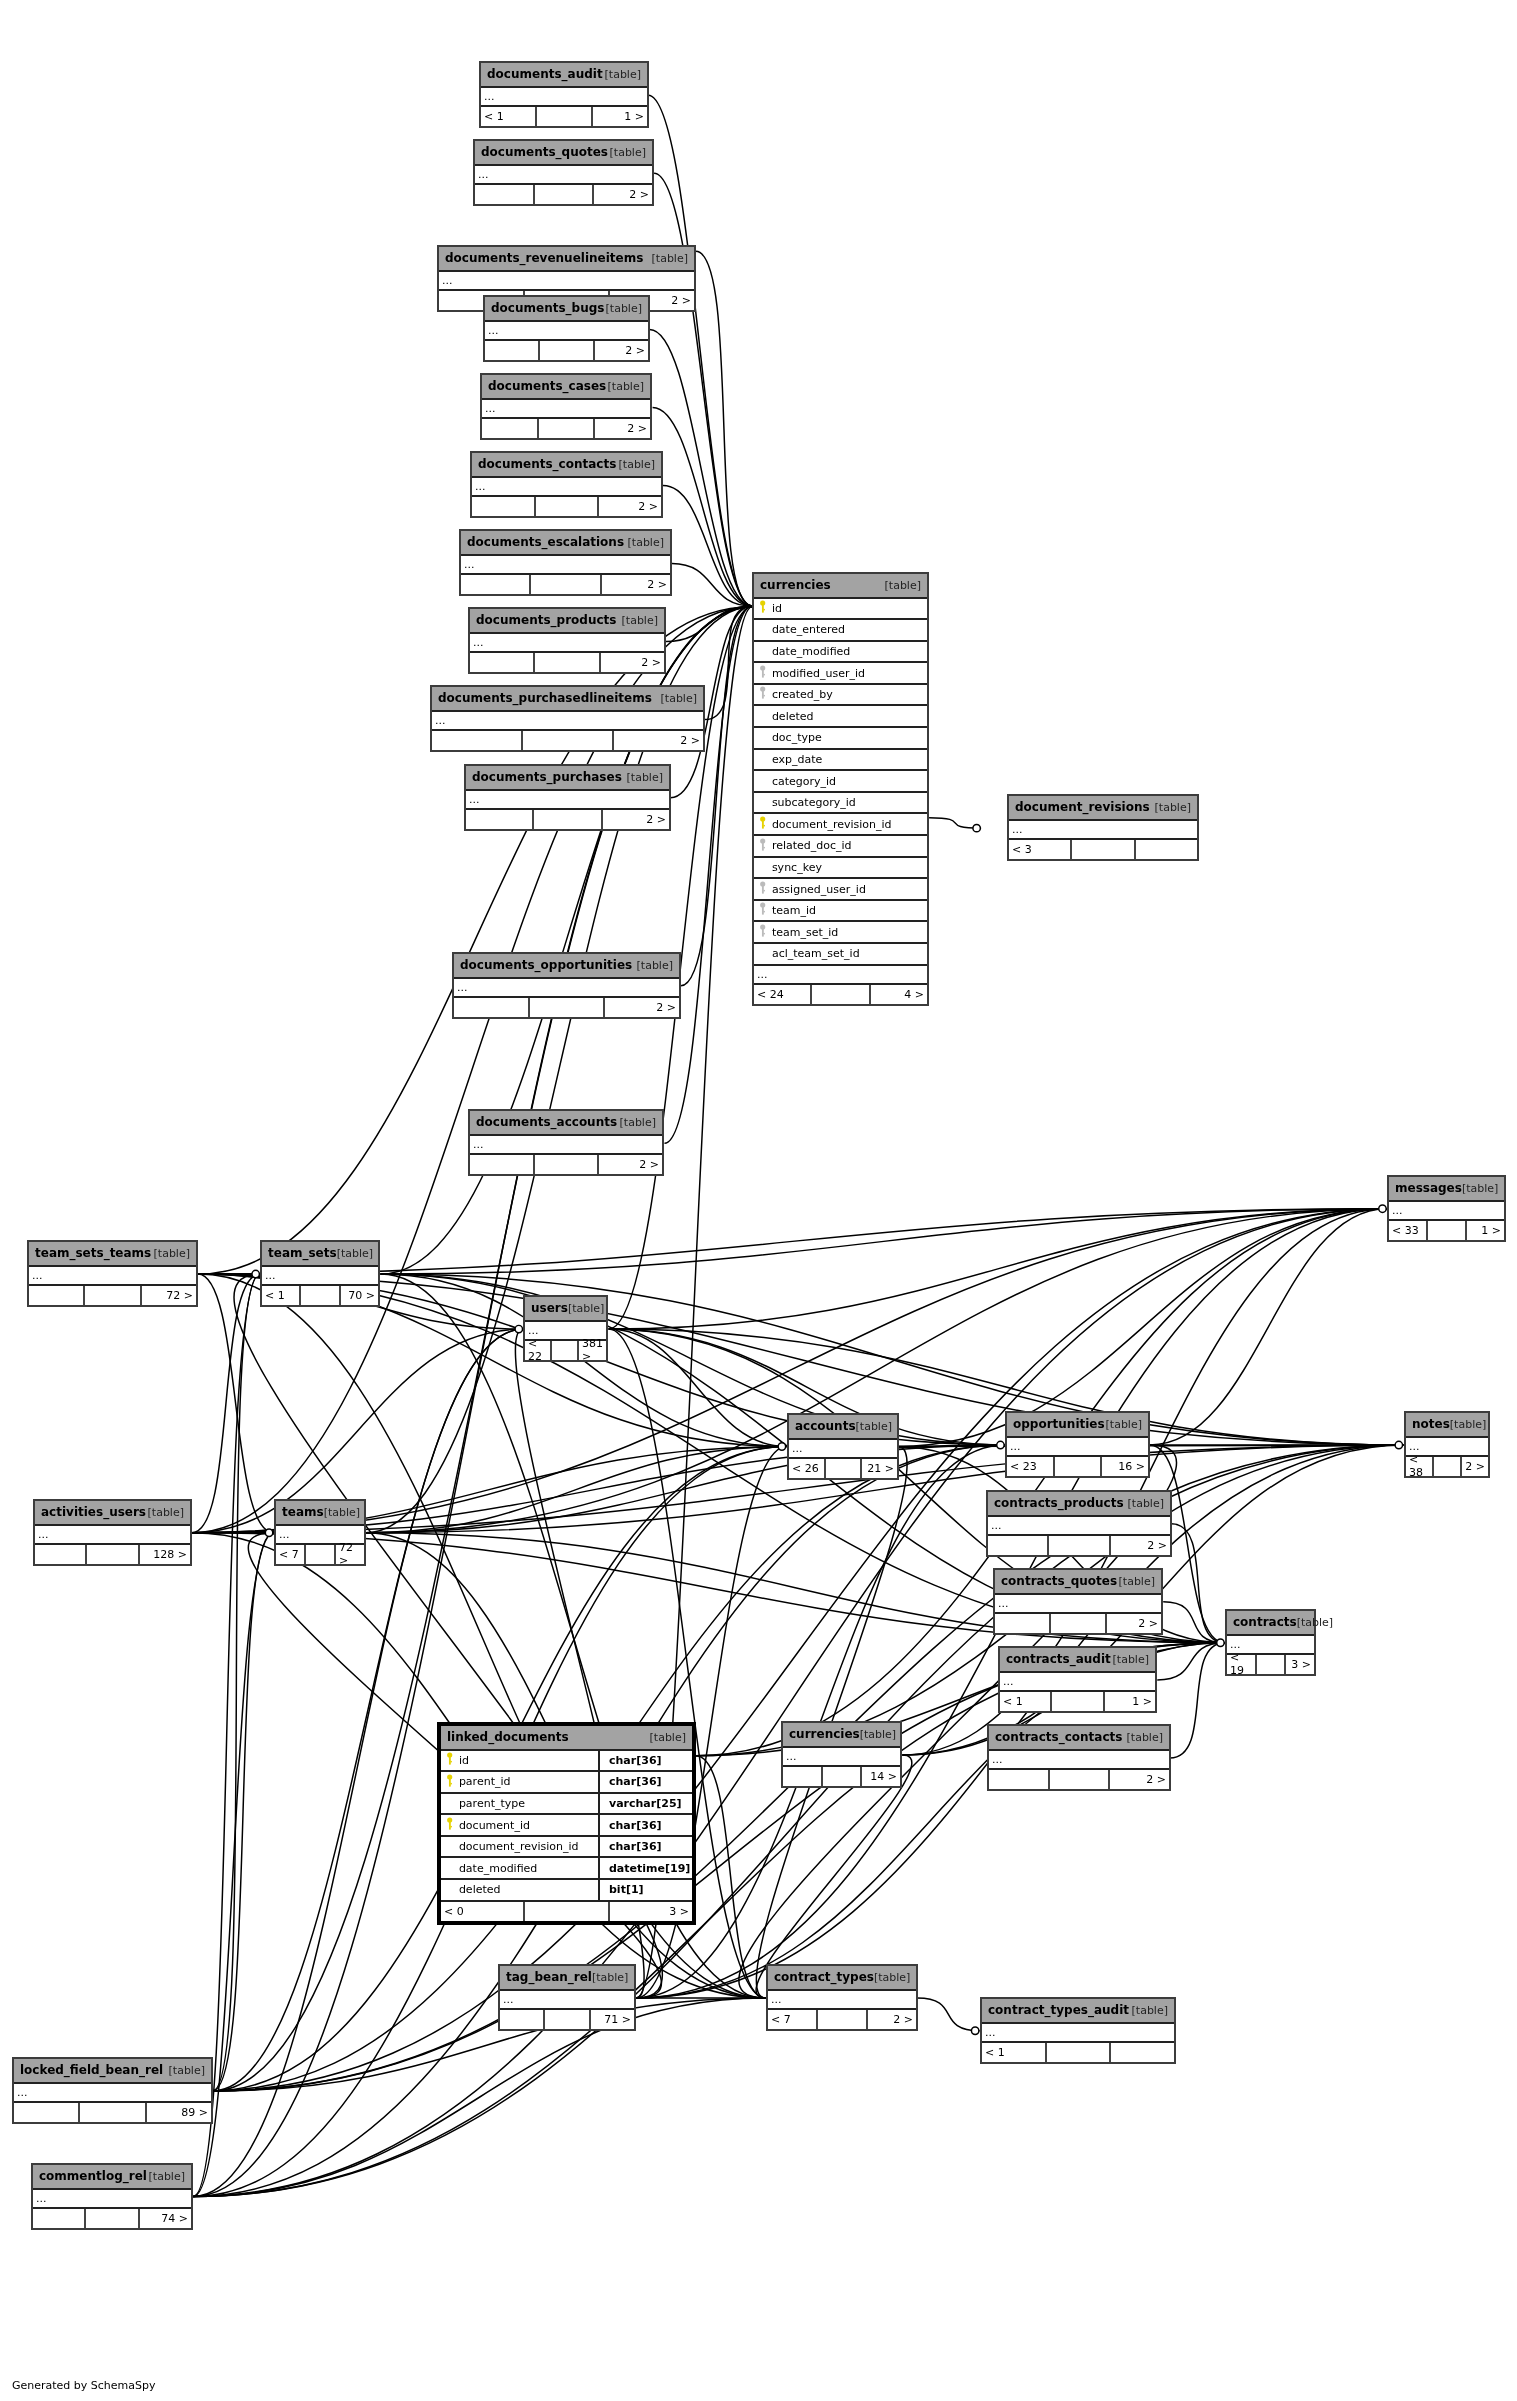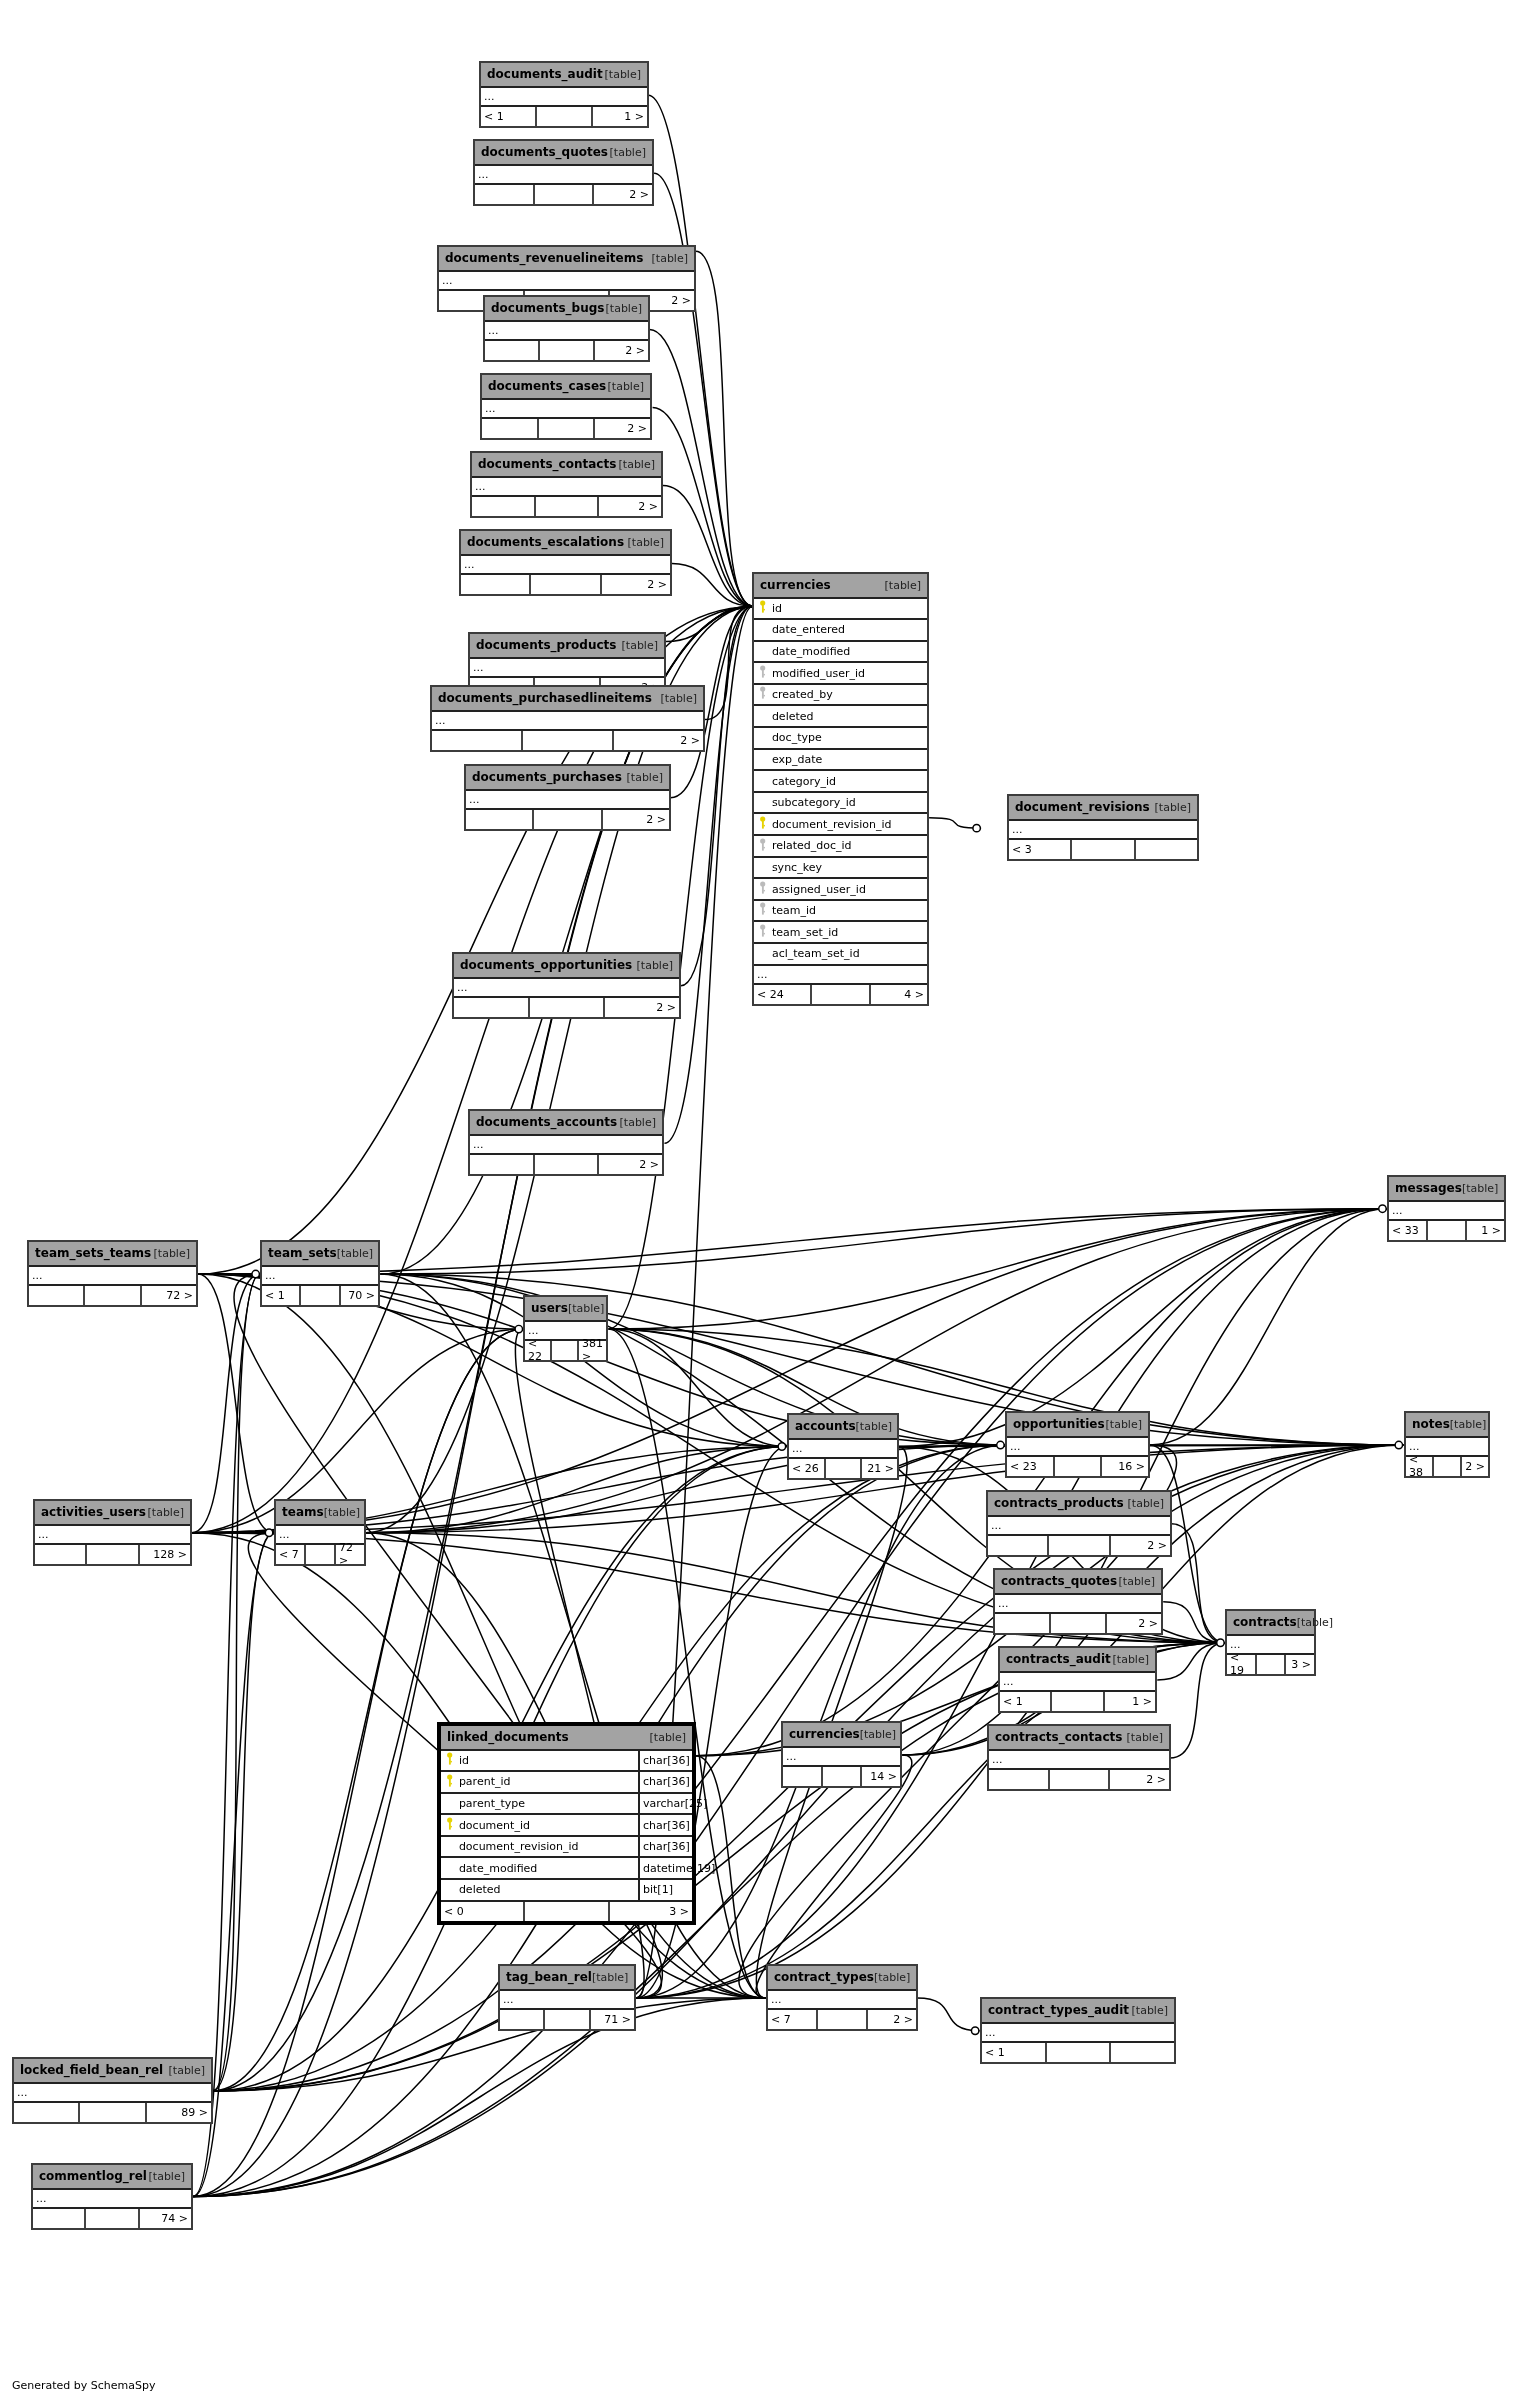--- a/index.html
+++ b/index.html
@@ -12,22 +12,22 @@
   .tbl.focus { border: 4.5px solid #000; }
   .tbl .hdr { background: #a3a3a3; height: 24.5px; display: flex; align-items: center;
               justify-content: space-between; padding: 0 6px; border-bottom: 2.2px solid #222;
               font-size: 12px; box-sizing: border-box; }
   .tbl .hdr .name { font-weight: bold; }
   .tbl .hdr .kind { font-size: 11px; color: #222; }
   .tbl .row { height: 21.6px; display: flex; align-items: center; border-bottom: 2.2px solid #222;
               font-size: 11px; box-sizing: border-box; }
   .tbl .row .key { width: 16.4px; text-align: center; font-size: 11px; }
   .tbl .row .col { flex: 1; padding-left: 1.5px; white-space: nowrap; }
-  .tbl .row .type { width: 54px; border-left: 2.2px solid #222; height: 100%; display: flex;
-                    align-items: center; padding-left: 3px; box-sizing: border-box; }
+  .tbl .row .type { width: 94px; border-left: 2.2px solid #222; height: 100%; display: flex;
+                    align-items: center; padding-left: 9px; box-sizing: border-box; font-weight: bold; }
   .key.pk { color: #e6d200; }
   .key.fk { color: #bbbbbb; }
   .tbl .ellipsis { height: 19.3px; display: flex; align-items: center; padding-left: 3px;
                    border-bottom: 2.2px solid #222; font-size: 11px; box-sizing: border-box; }
   .tbl .foot { height: 19.3px; display: flex; font-size: 11px; }
   .tbl .foot span { flex: 1; display: flex; align-items: center; padding: 0 3px;
                     border-left: 2.2px solid #444; box-sizing: border-box; }
   .tbl .foot span:first-child { border-left: none; }
   .tbl .foot span.r { justify-content: flex-end; }
   .credit { position: absolute; left: 12px; top: 2379px; font-size: 11px; }
@@ -232,21 +232,21 @@
         <span class="name">documents_escalations</span>
         <span class="kind">[table]</span>
       </div>
       <div class="ellipsis">...</div>
       <div class="foot">
         <span></span>
         <span></span>
         <span class="r">2 &gt;</span>
       </div>
     </div>
-    <div class="tbl" style="left: 468px; top: 607px; width: 198px; margin-top: 25px;">
+    <div class="tbl" style="left: 468px; top: 607px; width: 198px;">
       <div class="hdr">
         <span class="name">documents_products</span>
         <span class="kind">[table]</span>
       </div>
       <div class="ellipsis">...</div>
       <div class="foot">
         <span></span>
         <span></span>
         <span class="r">2 &gt;</span>
       </div>

